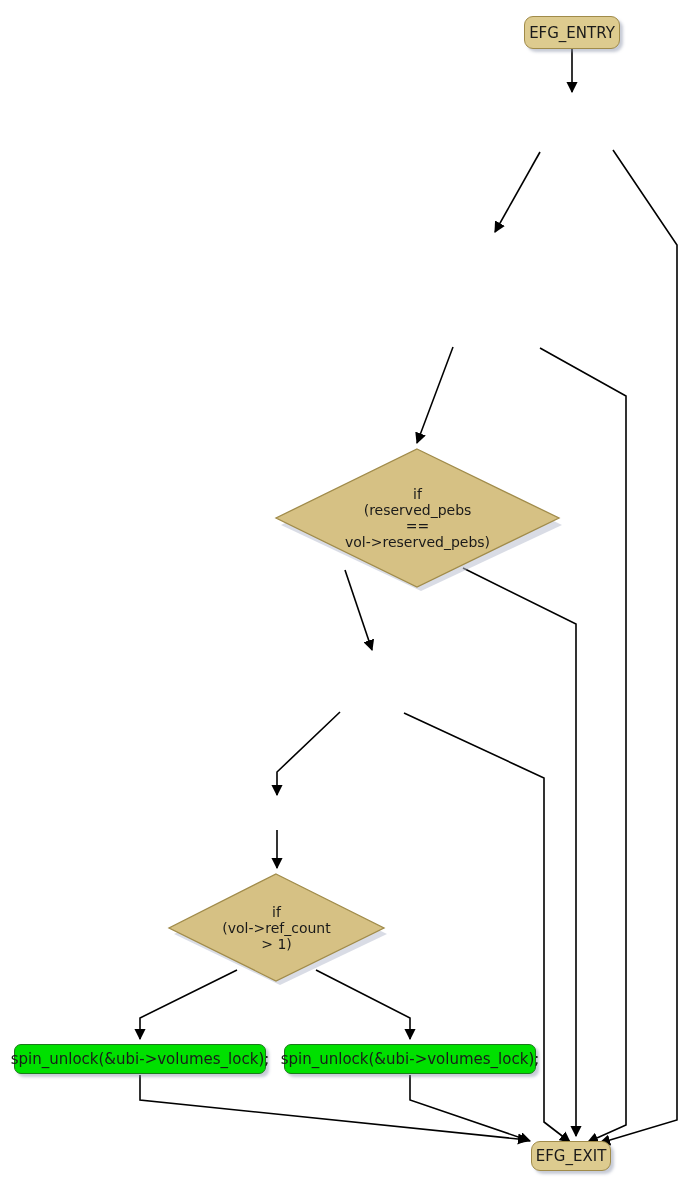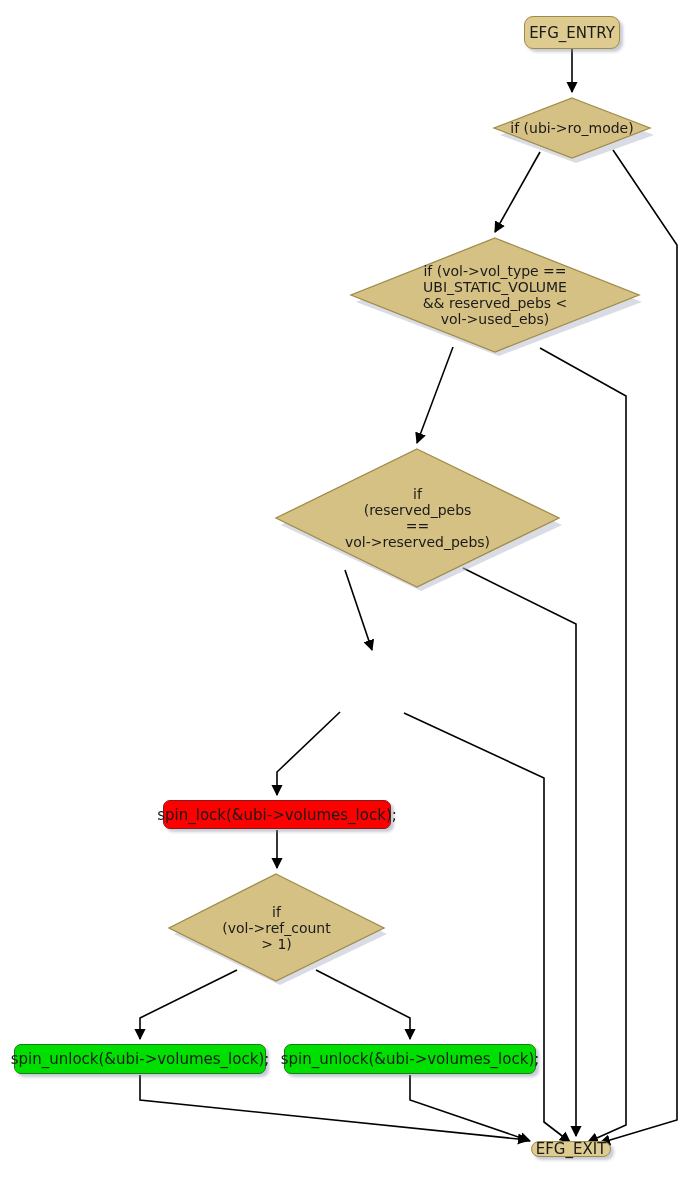--- a/index.html
+++ b/index.html
@@ -122,70 +122,50 @@
       <path d="M 140,1075 L 140,1100 L 528,1140"></path>
 
       <path d="M 410,1075 L 410,1100 L 530,1141"></path>
     </g>
   </svg>
 
   <div class="node term" style="left:524px; top:16px; width:96px; height:33px;">
     <span>EFG_ENTRY</span>
   </div>
 
-  <div class="diamond-wrap" style="left:493px; top:97px; width:158px; height:62px;">
-    <svg width="158" height="62" viewBox="0 0 158 62" xmlns="http://www.w3.org/2000/svg">
-      <polygon points="79,5 157,34 79,62 3,34" fill="#b9c0d0" opacity="0.55" transform="translate(4,4)"></polygon>
-      <polygon points="79,1 157,31 79,61 1,31" fill="#D6C184" stroke="#A08B4A" stroke-width="1.3"></polygon>
-    </svg>
-    <div class="diamond-label">if (ubi-&gt;ro_mode)</div>
-  </div>
 
-  <div class="diamond-wrap" style="left:350px; top:237px; width:290px; height:116px;">
-    <svg width="290" height="116" viewBox="0 0 290 116" xmlns="http://www.w3.org/2000/svg">
-      <polygon points="145,5 288,61 145,115 2,61" fill="#b9c0d0" opacity="0.55" transform="translate(4,4)"></polygon>
-      <polygon points="145,1 289,58 145,115 1,58" fill="#D6C184" stroke="#A08B4A" stroke-width="1.3"></polygon>
-    </svg>
-    <div class="diamond-label">if (vol-&gt;vol_type ==
-UBI_STATIC_VOLUME
-&amp;&amp; reserved_pebs &lt;
-vol-&gt;used_ebs)</div>
-  </div>
 
   <div class="diamond-wrap" style="left:275px; top:448px; width:285px; height:140px;">
     <svg width="285" height="140" viewBox="0 0 285 140" xmlns="http://www.w3.org/2000/svg">
       <polygon points="142,5 283,73 142,139 2,73" fill="#b9c0d0" opacity="0.55" transform="translate(4,4)"></polygon>
       <polygon points="142,1 284,70 142,139 1,70" fill="#D6C184" stroke="#A08B4A" stroke-width="1.3"></polygon>
     </svg>
     <div class="diamond-label">if
 (reserved_pebs
 ==
 vol-&gt;reserved_pebs)</div>
   </div>
 
 
-  <div class="node stmt red" style="left:163px; top:800px; width:228px; height:29px;">
-    <span>spin_lock(&amp;ubi-&gt;volumes_lock);</span>
-  </div>
 
   <div class="diamond-wrap" style="left:168px; top:873px; width:217px; height:109px;">
     <svg width="217" height="109" viewBox="0 0 217 109" xmlns="http://www.w3.org/2000/svg">
       <polygon points="108,5 215,57 108,108 2,57" fill="#b9c0d0" opacity="0.55" transform="translate(4,4)"></polygon>
       <polygon points="108,1 216,55 108,108 1,55" fill="#D6C184" stroke="#A08B4A" stroke-width="1.3"></polygon>
     </svg>
     <div class="diamond-label">if
 (vol-&gt;ref_count
 &gt; 1)</div>
   </div>
 
   <div class="node stmt green" style="left:14px; top:1044px; width:252px; height:30px;">
     <span>spin_unlock(&amp;ubi-&gt;volumes_lock);</span>
   </div>
 
   <div class="node stmt green" style="left:284px; top:1044px; width:252px; height:30px;">
     <span>spin_unlock(&amp;ubi-&gt;volumes_lock);</span>
   </div>
 
-  <div class="node term" style="left:531px; top:1141px; width:80px; height:16px;">
+  <div class="node term" style="left:531px; top:1141px; width:80px; height:30px;">
     <span>EFG_EXIT</span>
   </div>
 
 </div>
 
 </body></html>

